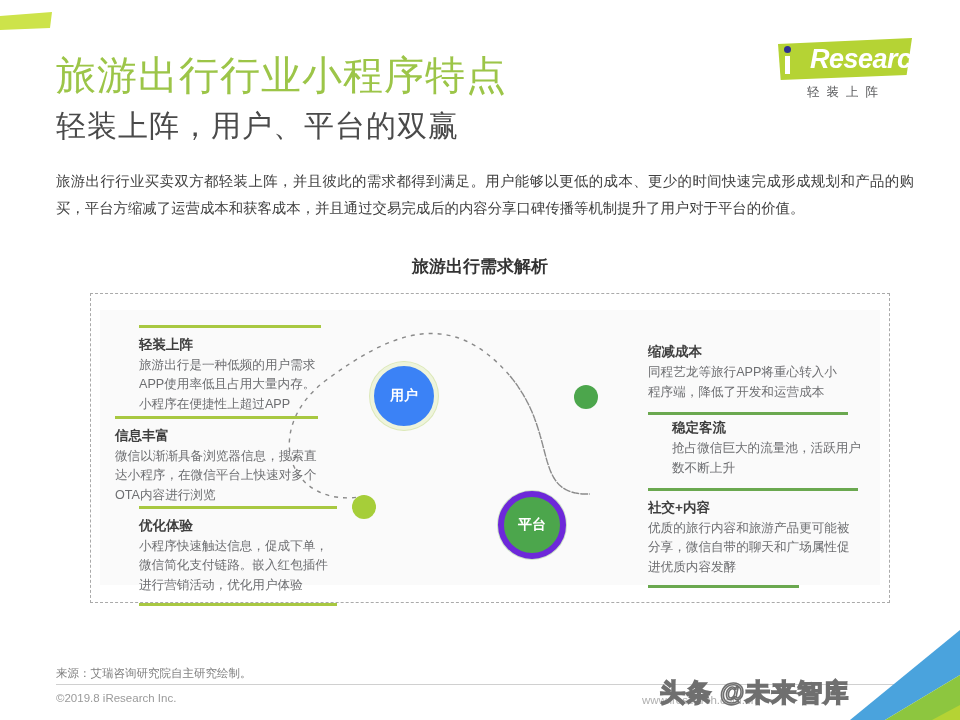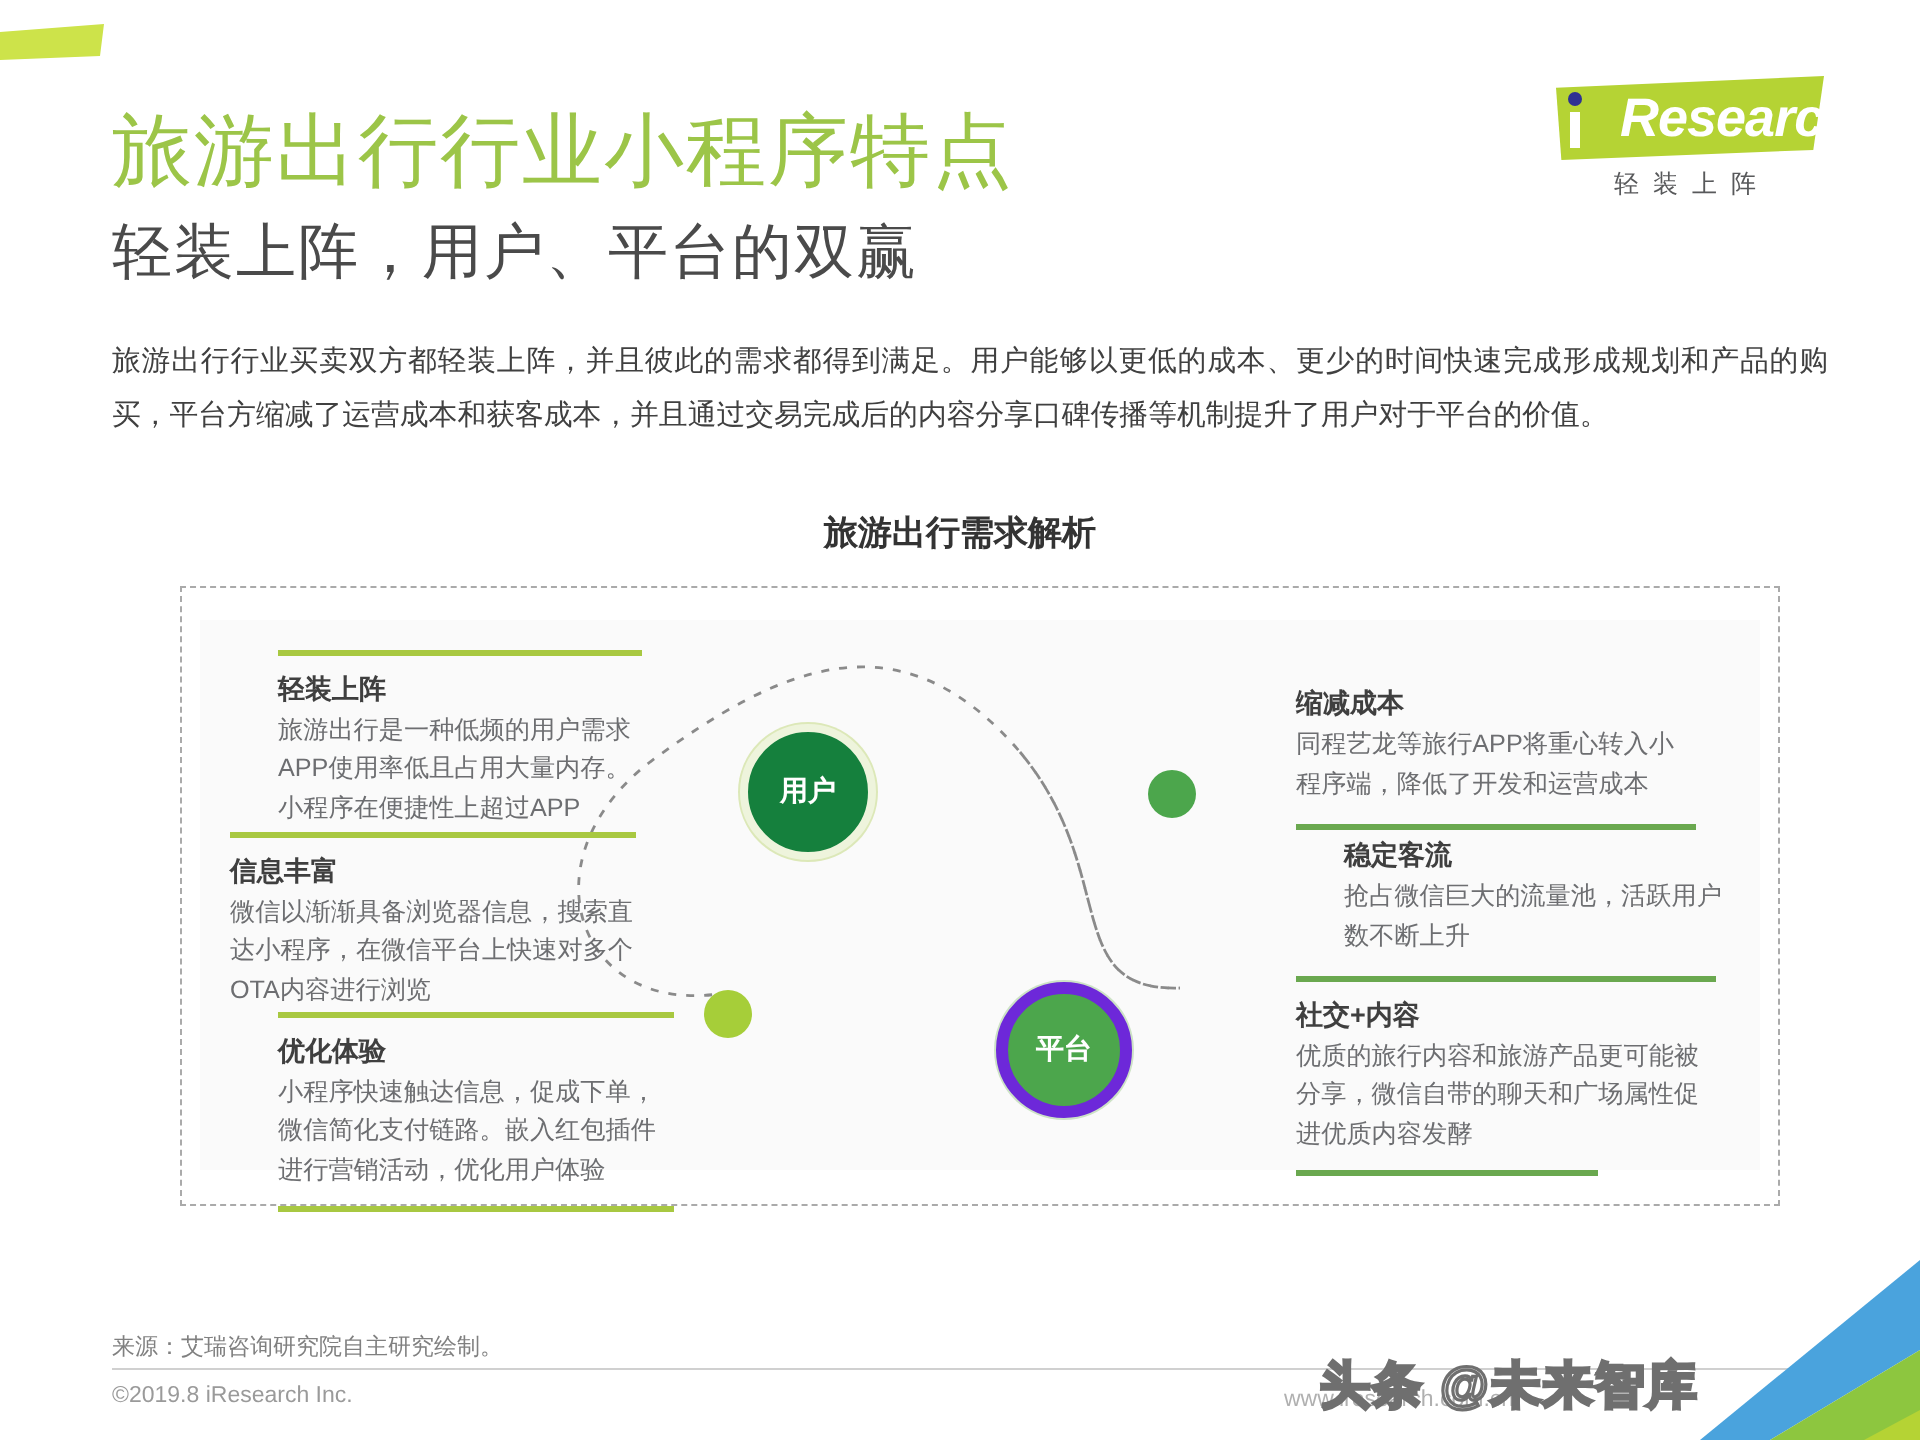--- a/index.html
+++ b/index.html
@@ -88,21 +88,21 @@
   #card-suojian { left:648px; top:342px; width:200px; }
   #card-wending { left:672px; top:418px; width:190px; }
   #card-shejiao { left:648px; top:488px; width:210px; }
 
   
   .node { position:absolute; border-radius:50%; display:flex;
           align-items:center; justify-content:center;
           font-size:14px; font-weight:700; color:#ffffff; }
   #node-user {
     left:370px; top:362px; width:68px; height:68px;
-    background:#15803d; border:4px solid #eef4dc;
+    background:#3b82f6; border:4px solid #eef4dc;
     box-shadow:0 0 0 1px #dce8b8;
   }
   #node-platform {
     left:498px; top:491px; width:68px; height:68px;
     background:#4ca64c; border:6px solid #6d28d9;
     box-shadow:0 0 0 1px #cde2c6;
   }
   .dot { position:absolute; border-radius:50%; }
   #dot-left  { left:352px; top:495px; width:24px; height:24px; background:#a6ce39; }
   #dot-right { left:574px; top:385px; width:24px; height:24px; background:#4ca64c; }

